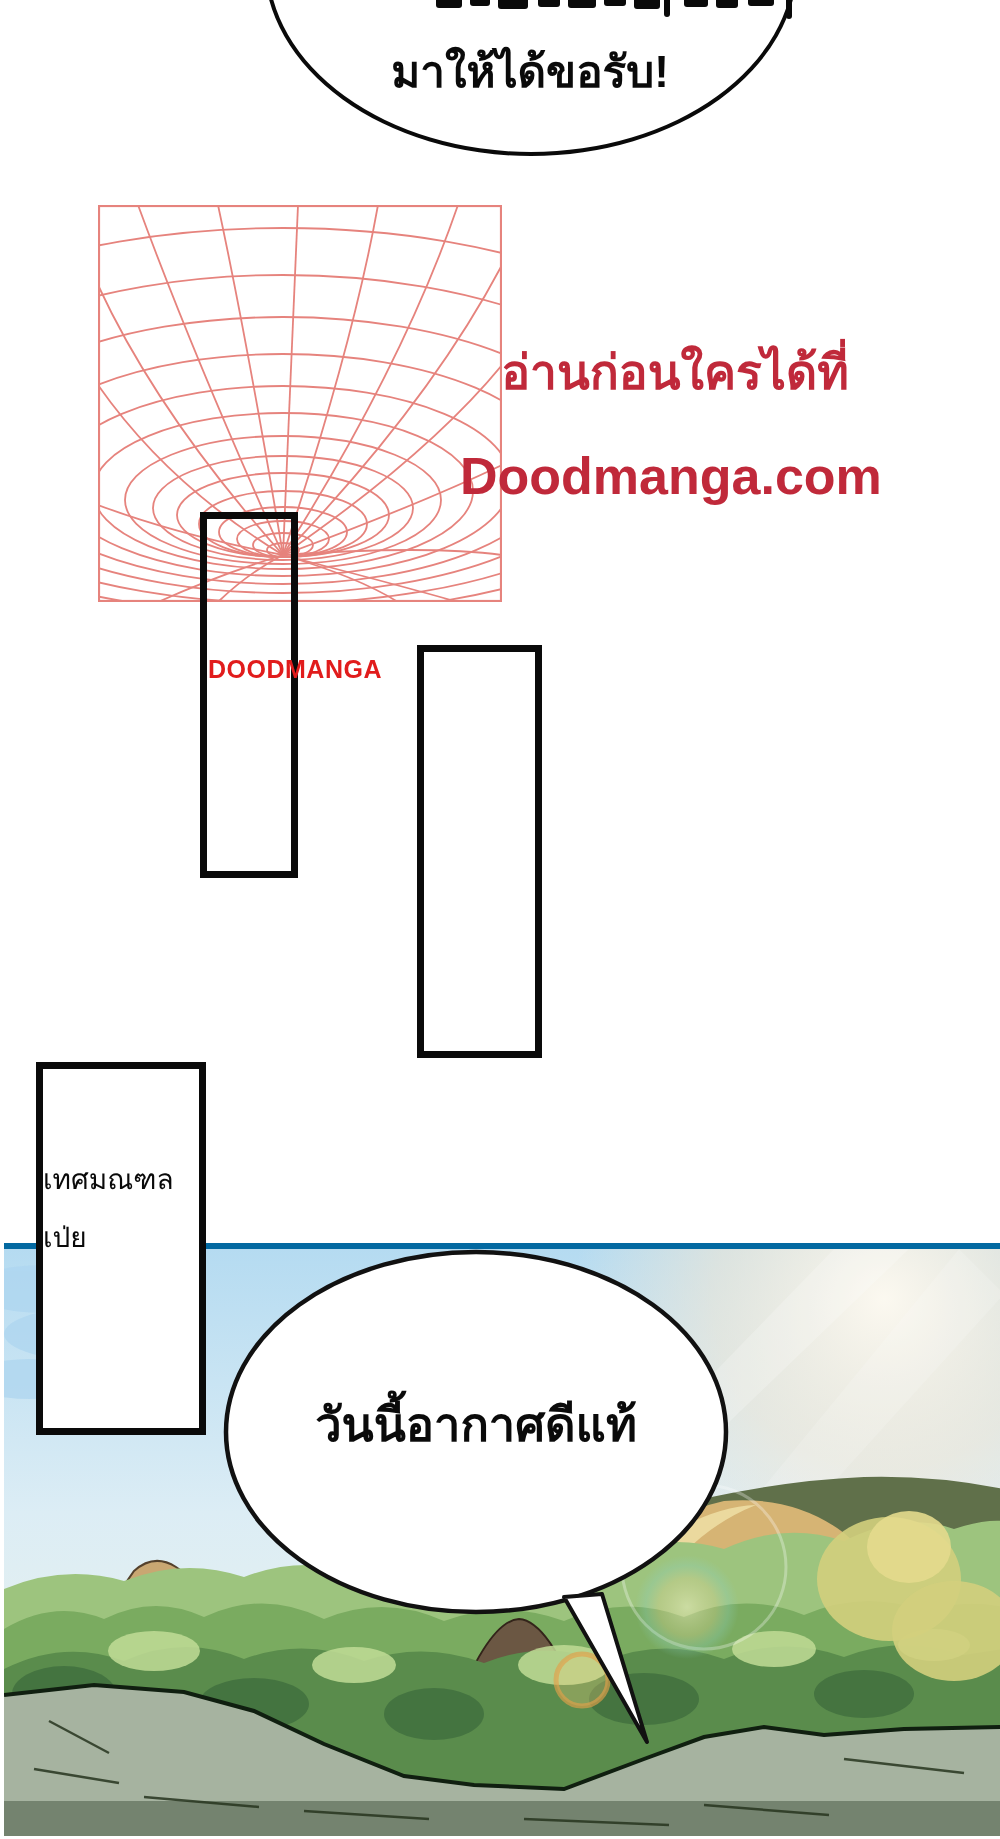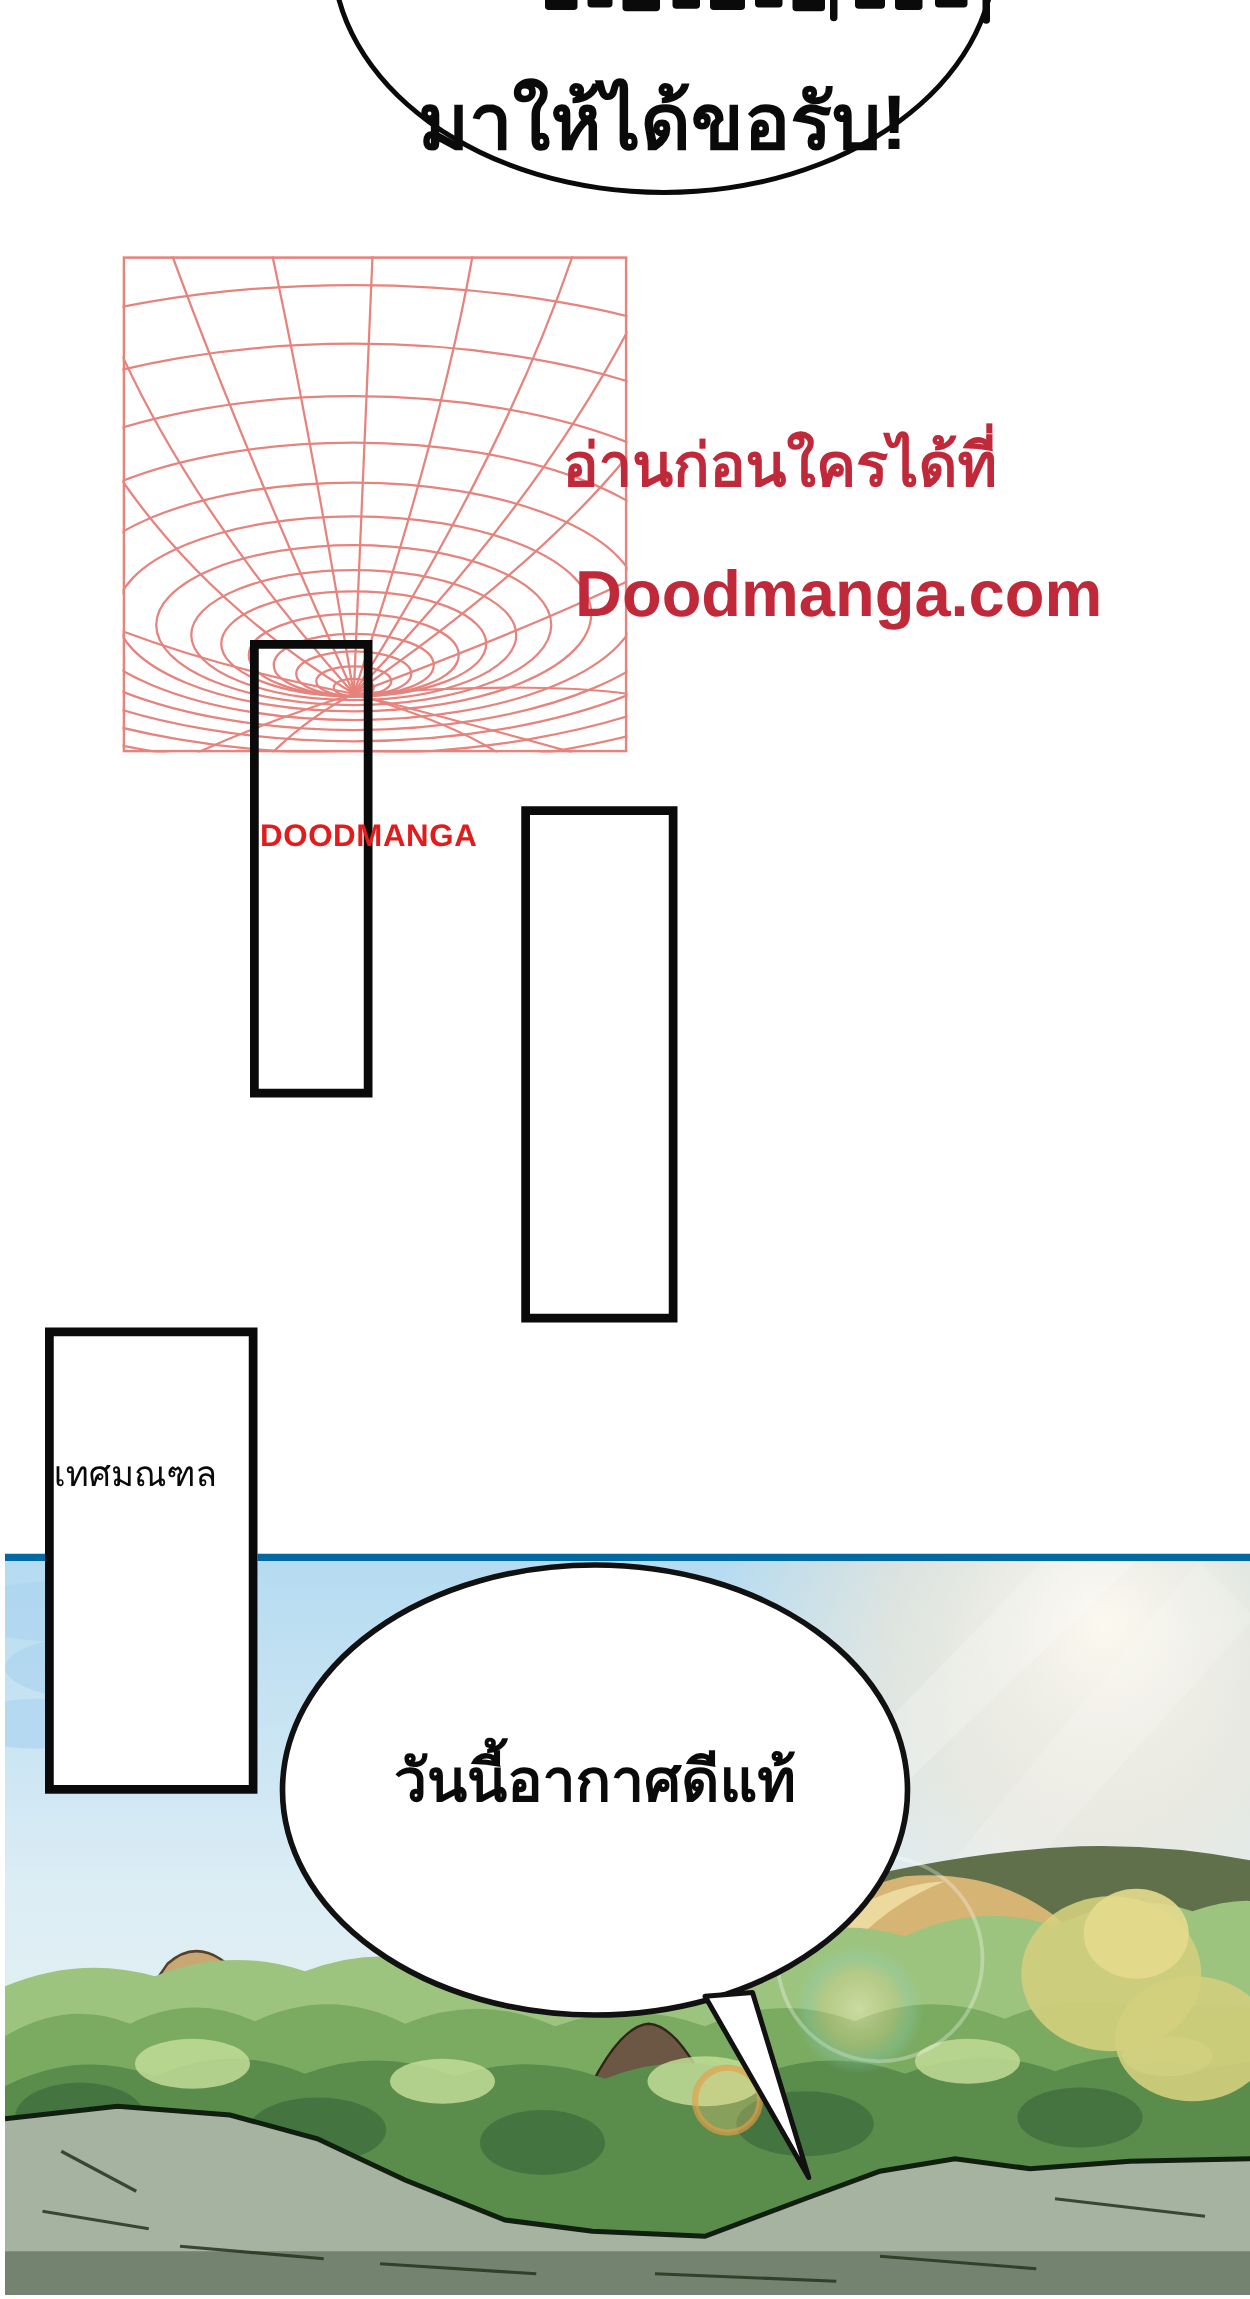--- a/index.html
+++ b/index.html
@@ -3,29 +3,29 @@
 <meta charset="utf-8">
 <style>
   html,body{margin:0;padding:0;background:#fff;}
   body{width:1000px;height:1839px;position:relative;overflow:hidden;
        font-family:"Liberation Sans","DejaVu Sans",sans-serif;}
   .abs{position:absolute;}
 
   
   #top-bubble{left:264px;top:-232px;width:526px;height:380px;background:#fff;
     border:4px solid #0a0a0a;border-radius:50%;z-index:2;}
-  #top-bubble-text{left:280px;top:48px;width:500px;text-align:center;
-    font-size:62px;font-weight:bold;color:#0a0a0a;z-index:3;letter-spacing:0px;}
+  #top-bubble-text{left:280px;top:36px;width:500px;text-align:center;
+    font-size:44px;font-weight:bold;color:#0a0a0a;z-index:3;letter-spacing:0px;}
   .frag{position:absolute;background:#0a0a0a;top:0;z-index:3;border-radius:0 0 3px 3px;}
 
   
   #spiral-box{left:98px;top:205px;width:404px;height:397px;z-index:1;}
 
   
-  #promo-heading{left:450px;top:334px;width:450px;text-align:left;
+  #promo-heading{left:450px;top:334px;width:450px;text-align:center;
     font-size:48px;font-weight:bold;z-index:2;}
   #promo-site{left:460px;top:446px;width:460px;text-align:left;
     font-size:52px;font-weight:600;z-index:2;}
   #watermark{left:208px;top:626px;width:190px;text-align:left;
     font-size:25px;font-weight:800;letter-spacing:0.5px;z-index:4;}
 
   
   .panel{position:absolute;border:7px solid #0a0a0a;box-sizing:border-box;}
   #panel-1{left:200px;top:512px;width:98px;height:366px;background:transparent;z-index:3;}
   #panel-2{left:417px;top:645px;width:125px;height:413px;background:#fff;z-index:3;}
@@ -107,20 +107,21 @@
 
 <div class="abs" id="promo-heading" style="color:#c0293a;">อ่านก่อนใครได้ที่</div>
 <div class="abs" id="promo-site" style="color:#c0293a;">Doodmanga.com</div>
 <div class="abs" id="watermark" style="color:#e11c1c;margin-top:29px;">DOODMANGA</div>
 
 <div class="panel" id="panel-1"></div>
 <div class="panel" id="panel-2"></div>
 <div class="panel" id="panel-3">
   <div class="county">
     <div>เทศมณฑล</div>
+    <div>เป่ย</div>
   </div>
 </div>
 
 <div class="abs" id="scene">
   <svg width="1000" height="587" viewBox="0 0 1000 587">
     <defs>
       <linearGradient id="sky" x1="0" y1="0" x2="0" y2="1">
         <stop offset="0%" stop-color="#b5dbf1"></stop>
         <stop offset="45%" stop-color="#dcedf5"></stop>
         <stop offset="100%" stop-color="#eef3e9"></stop>

